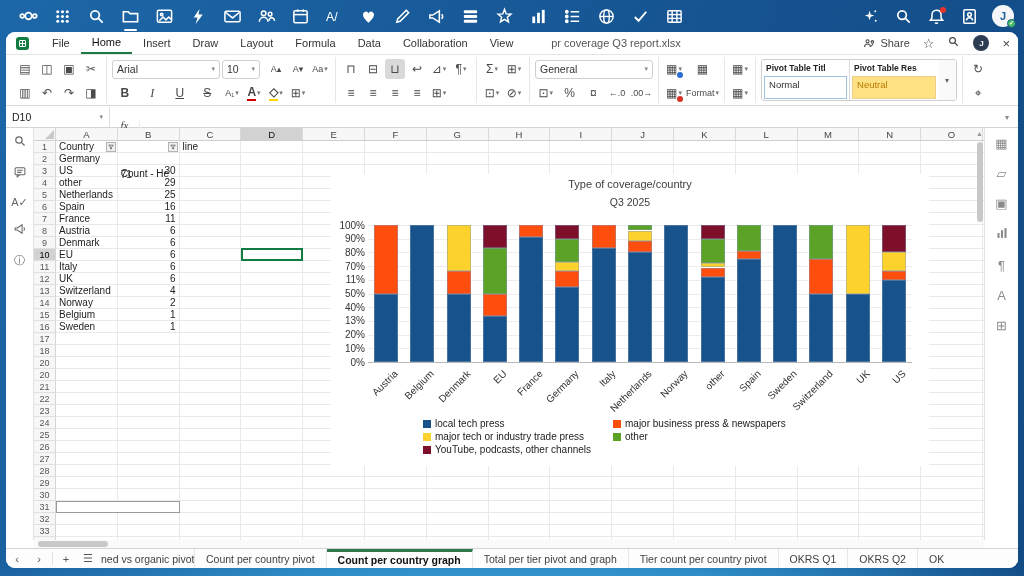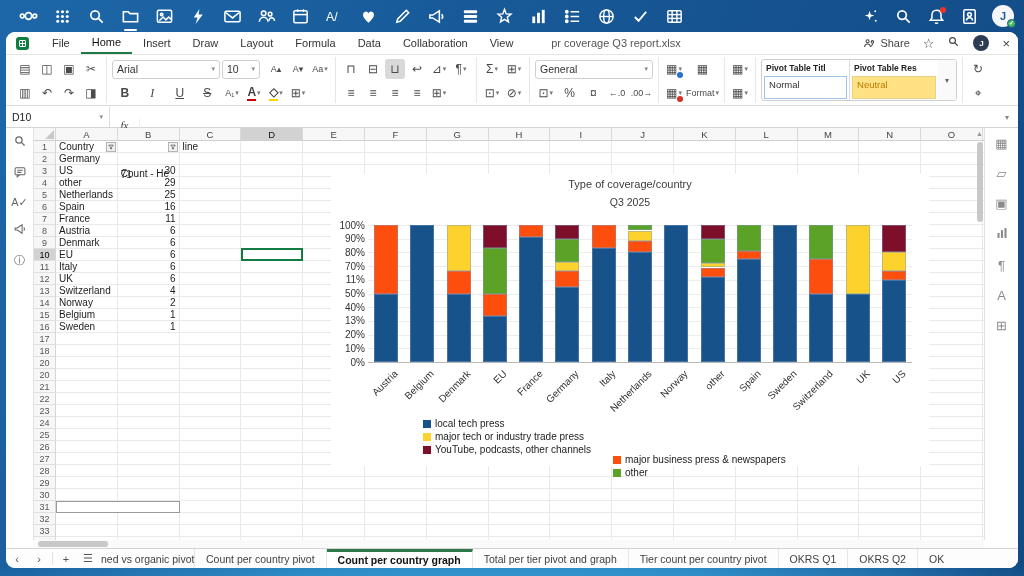--- a/index.html
+++ b/index.html
@@ -729,21 +729,21 @@
               </div>
               <div class="leg-item">
                 <span class="leg-sq" style="background: rgb(253, 210, 45);"></span>
                 <span>major tech or industry trade press</span>
               </div>
               <div class="leg-item">
                 <span class="leg-sq" style="background: rgb(125, 15, 43);"></span>
                 <span>YouTube, podcasts, other channels</span>
               </div>
             </div>
-            <div class="legend-col" style="left: 282px; top: 243px; margin-top: 36px;">
+            <div class="legend-col" style="left: 282px; top: 243px;">
               <div class="leg-item">
                 <span class="leg-sq" style="background: rgb(253, 78, 13);"></span>
                 <span>major business press &amp; newspapers</span>
               </div>
               <div class="leg-item">
                 <span class="leg-sq" style="background: rgb(91, 162, 38);"></span>
                 <span>other</span>
               </div>
             </div>
           </div>

